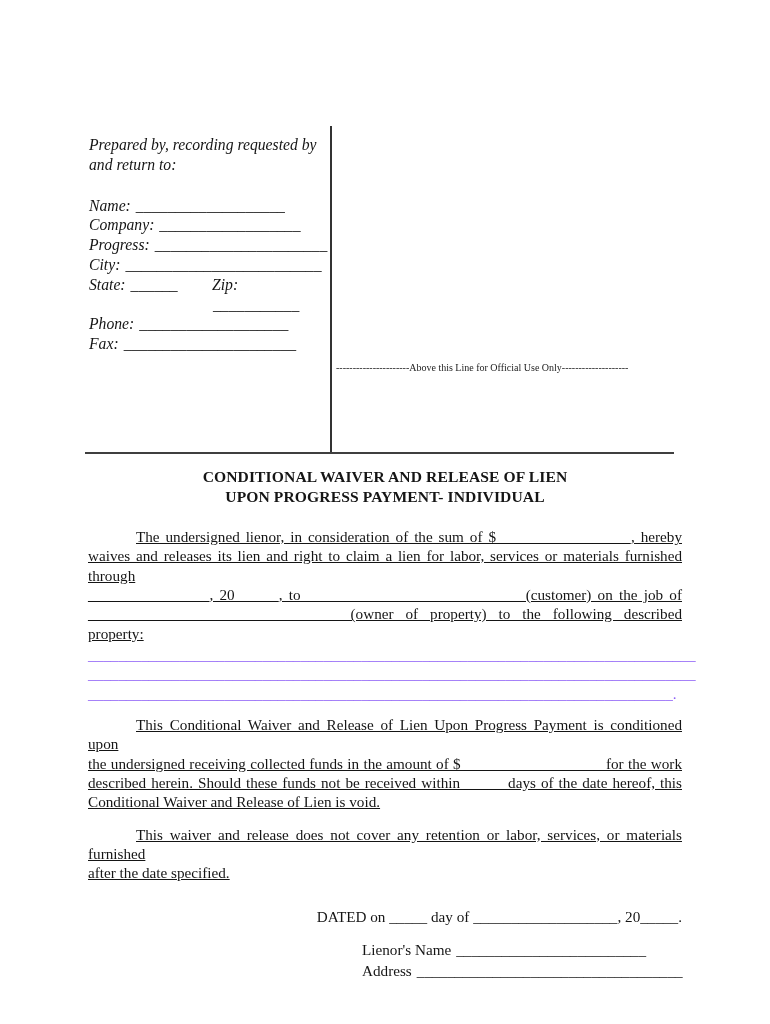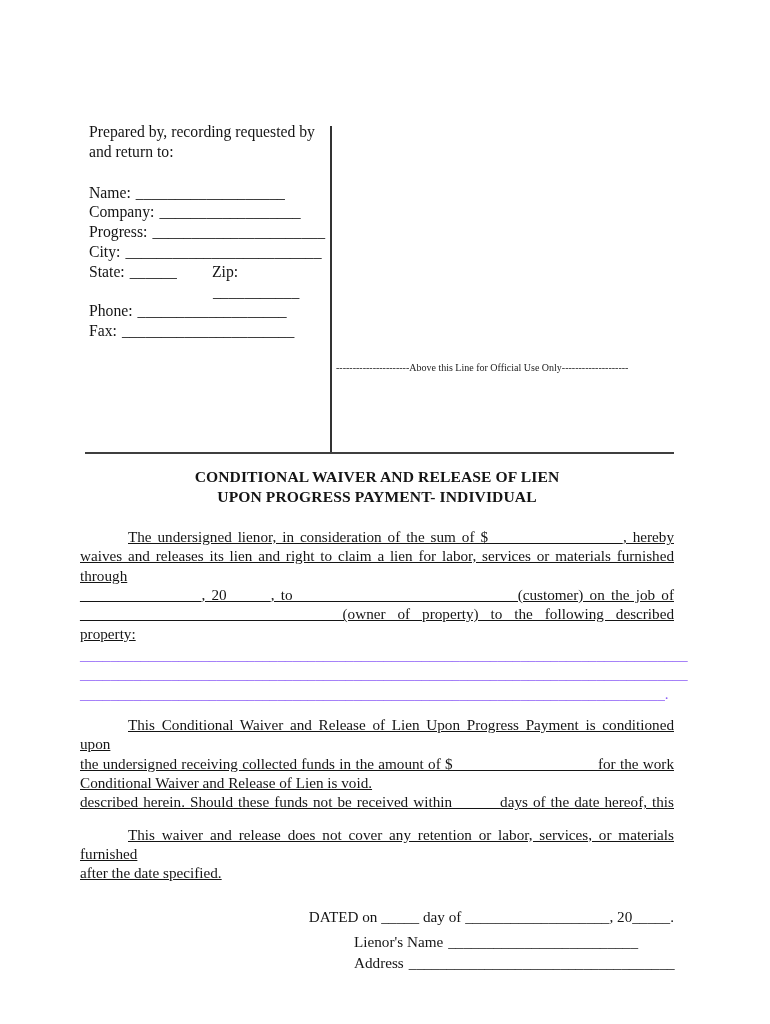--- a/index.html
+++ b/index.html
@@ -14,24 +14,25 @@
     background: #ffffff;
     font-family: "Liberation Serif", "DejaVu Serif", serif;
     color: #151515;
     overflow: hidden;
   }
 
   
   .prep-box {
     position: absolute;
     left: 89px;
-    top: 122px;
+    top: 135px;
     width: 244px;
     font-size: 15.7px;
     line-height: 19.8px;
+    font-style: italic;
   }
   .prep-box .spacer { height: 21px; }
   .frow { position: relative; white-space: nowrap; }
   .fblank { margin-left: 5px; letter-spacing: 0; }
   .zip-label { position: absolute; left: 123px; top: 0; }
   .zip-row .fblank { margin-left: 124px; }
 
   
   .vdivider {
     position: absolute;
@@ -56,21 +57,21 @@
     left: 85px;
     top: 452px;
     width: 589px;
     height: 2px;
     background: #3f3f3f;
   }
 
   
   .content {
     position: absolute;
-    left: 80px;
+    left: 88px;
     top: 467px;
     width: 594px;
     font-size: 15.2px;
     line-height: 19.3px;
   }
   .doc-title {
     text-align: center;
     font-weight: bold;
     font-size: 15.6px;
     line-height: 19.6px;
@@ -90,21 +91,21 @@
   }
   .p2 { margin-top: 12px; }
   .p3 { margin-top: 13px; }
   .dated {
     margin-top: 24px;
     padding-left: 46px;
     white-space: nowrap;
     text-align: right;
   }
   .sig-block {
-    margin-top: 5px;
+    margin-top: 13px;
     padding-left: 274px;
     line-height: 21.6px;
     white-space: nowrap;
   }
   .sig-blank { margin-left: 5px; }
 </style>
 </head>
 <body>
 
 <div class="page">
@@ -164,22 +165,22 @@
 
     <div class="blanks">
       <div>________________________________________________________________________________</div>
       <div>________________________________________________________________________________</div>
       <div>_____________________________________________________________________________.</div>
     </div>
 
     <div class="para p2">
       <div class="ln jst ind">This Conditional Waiver and Release of Lien Upon Progress Payment is conditioned upon</div>
       <div class="ln jst">the undersigned receiving collected funds in the amount of $ __________________ for the work</div>
+      <div class="ln jst">described herein. Should these funds not be received within _____ days of the date hereof, this</div>
       <div class="ln">Conditional Waiver and Release of Lien is void.</div>
-      <div class="ln jst">described herein. Should these funds not be received within _____ days of the date hereof, this</div>
     </div>
 
     <div class="para p3">
       <div class="ln jst ind">This waiver and release does not cover any retention or labor, services, or materials furnished</div>
       <div class="ln">after the date specified.</div>
     </div>
 
     <div class="dated">DATED on _____ day of ___________________, 20_____.</div>
 
     <div class="sig-block">

